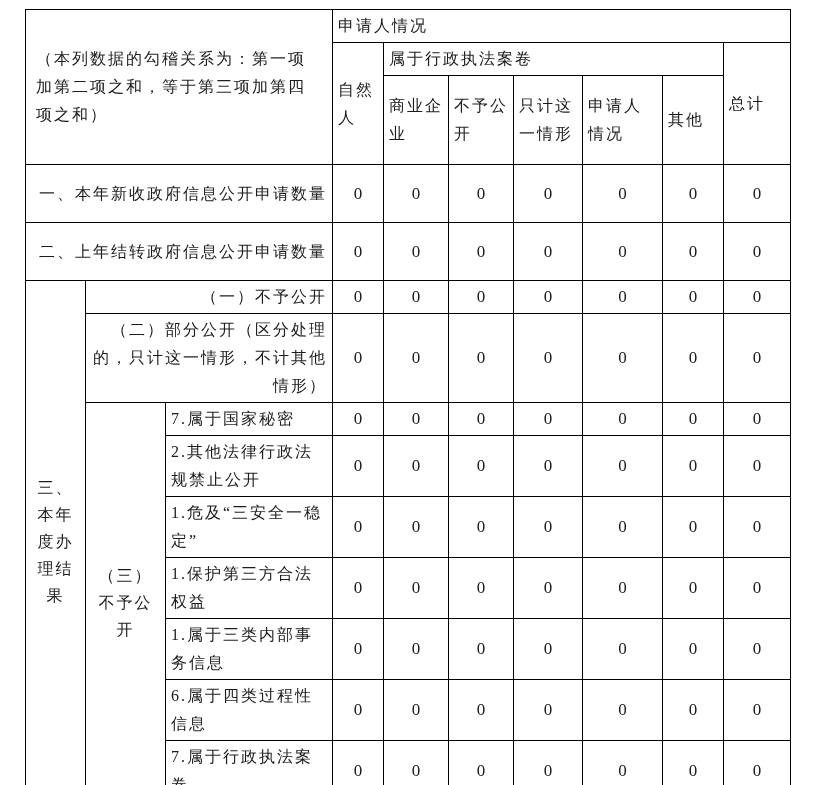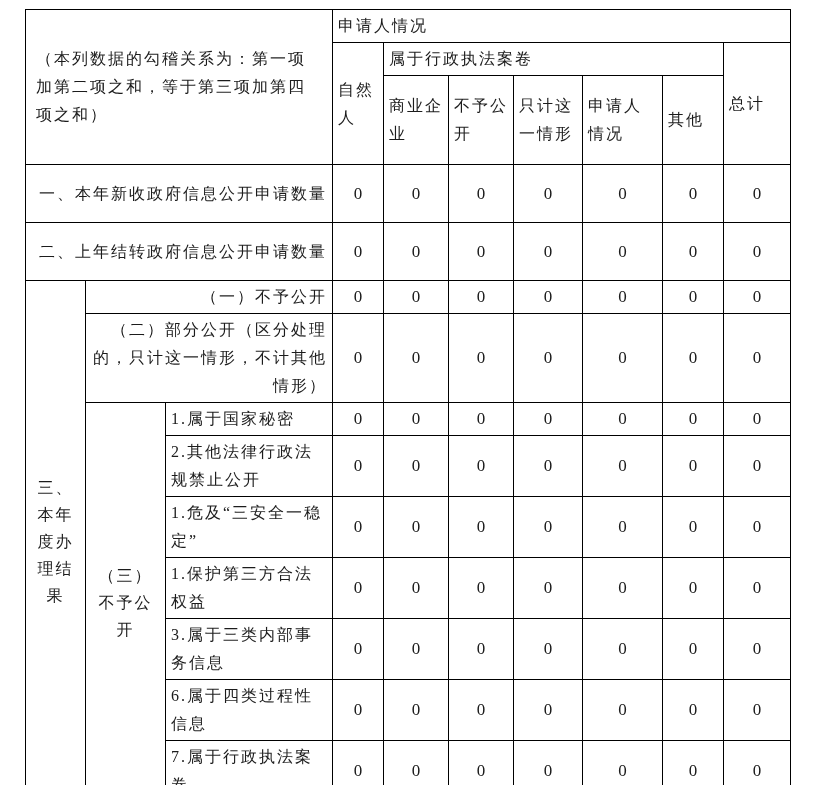--- a/index.html
+++ b/index.html
@@ -128,21 +128,21 @@
       <td class="num">0</td>
       <td class="num">0</td>
       <td class="num">0</td>
       <td class="num">0</td>
       <td class="num">0</td>
       <td class="num">0</td>
     </tr>
 
     <tr style="height:33px">
       <td class="vlabel" rowspan="7">（三）不予公开</td>
-      <td class="sublabel">1.属于国家秘密</td>
+      <td class="sublabel">7.属于国家秘密</td>
       <td class="num">0</td>
       <td class="num">0</td>
       <td class="num">0</td>
       <td class="num">0</td>
       <td class="num">0</td>
       <td class="num">0</td>
       <td class="num">0</td>
     </tr>
 
     <tr style="height:57px">
@@ -172,21 +172,21 @@
       <td class="num">0</td>
       <td class="num">0</td>
       <td class="num">0</td>
       <td class="num">0</td>
       <td class="num">0</td>
       <td class="num">0</td>
       <td class="num">0</td>
     </tr>
 
     <tr style="height:57px">
-      <td class="sublabel">3.属于三类内部事务信息</td>
+      <td class="sublabel">1.属于三类内部事务信息</td>
       <td class="num">0</td>
       <td class="num">0</td>
       <td class="num">0</td>
       <td class="num">0</td>
       <td class="num">0</td>
       <td class="num">0</td>
       <td class="num">0</td>
     </tr>
 
     <tr style="height:60px">

